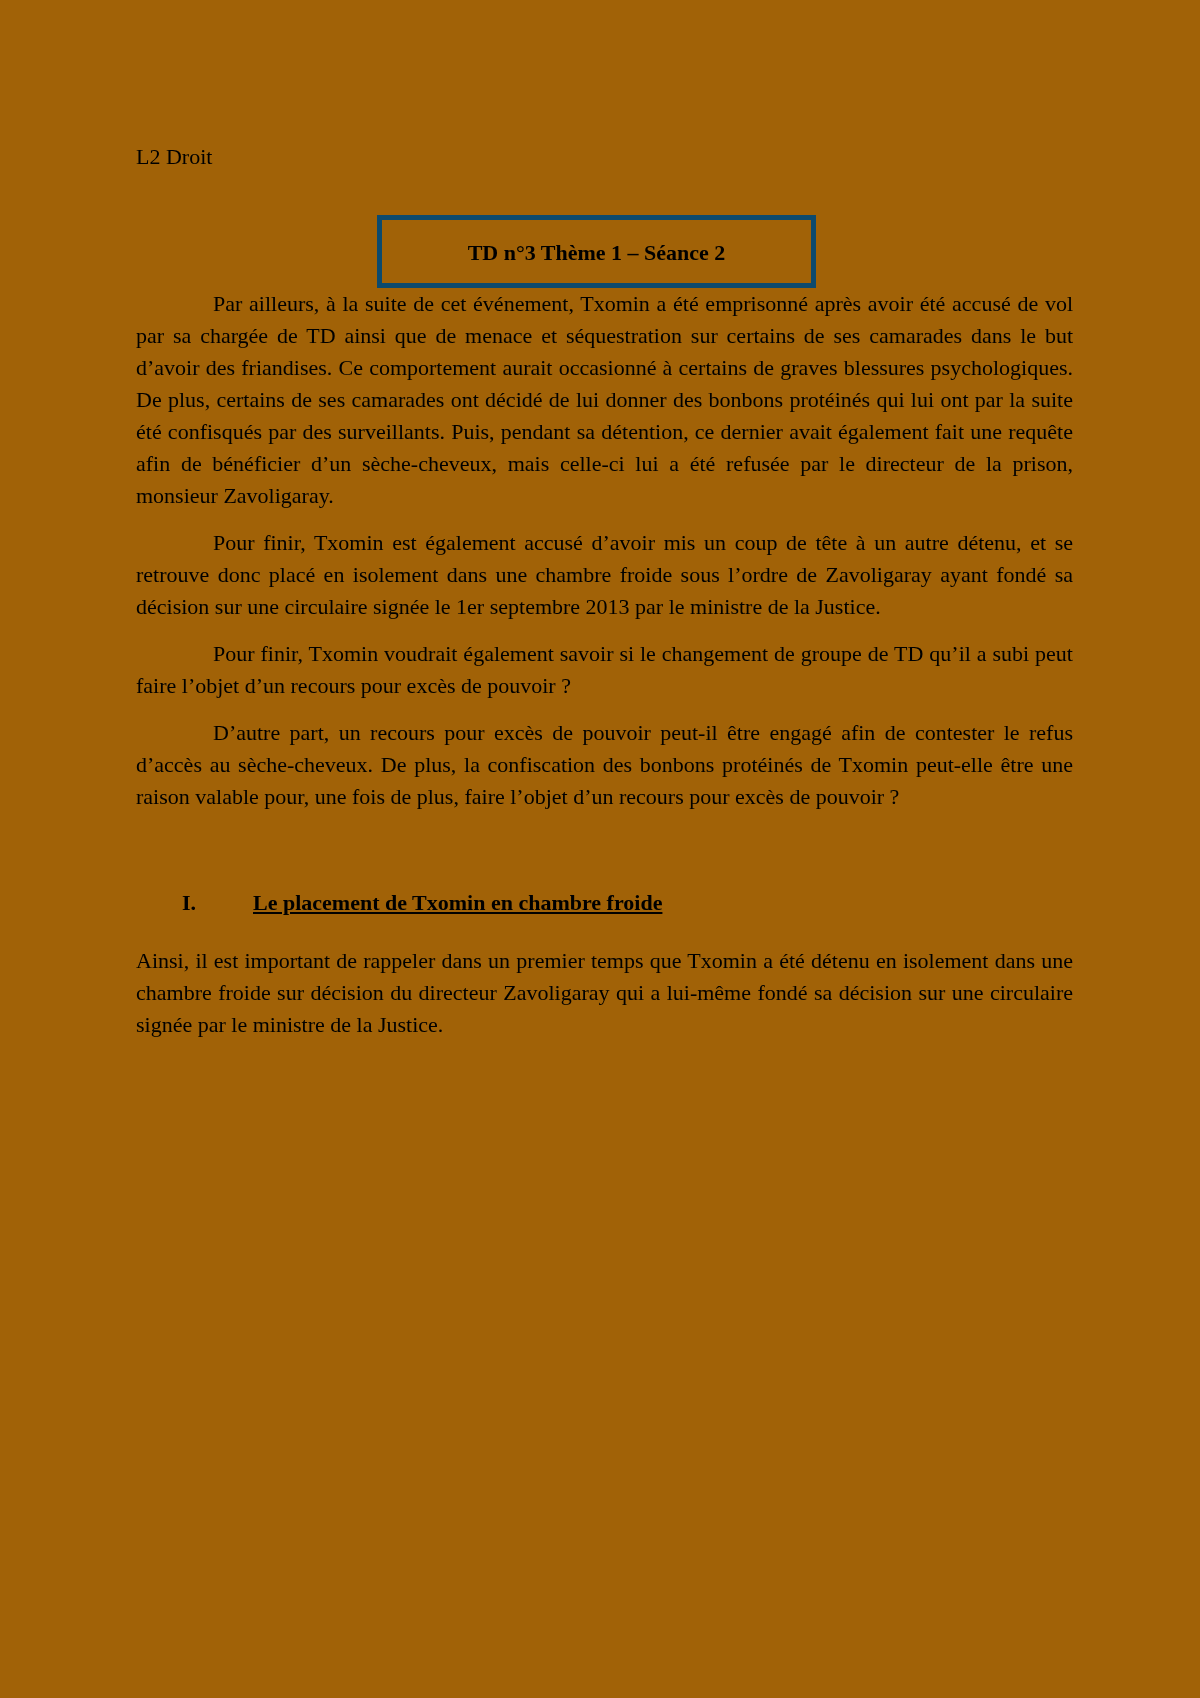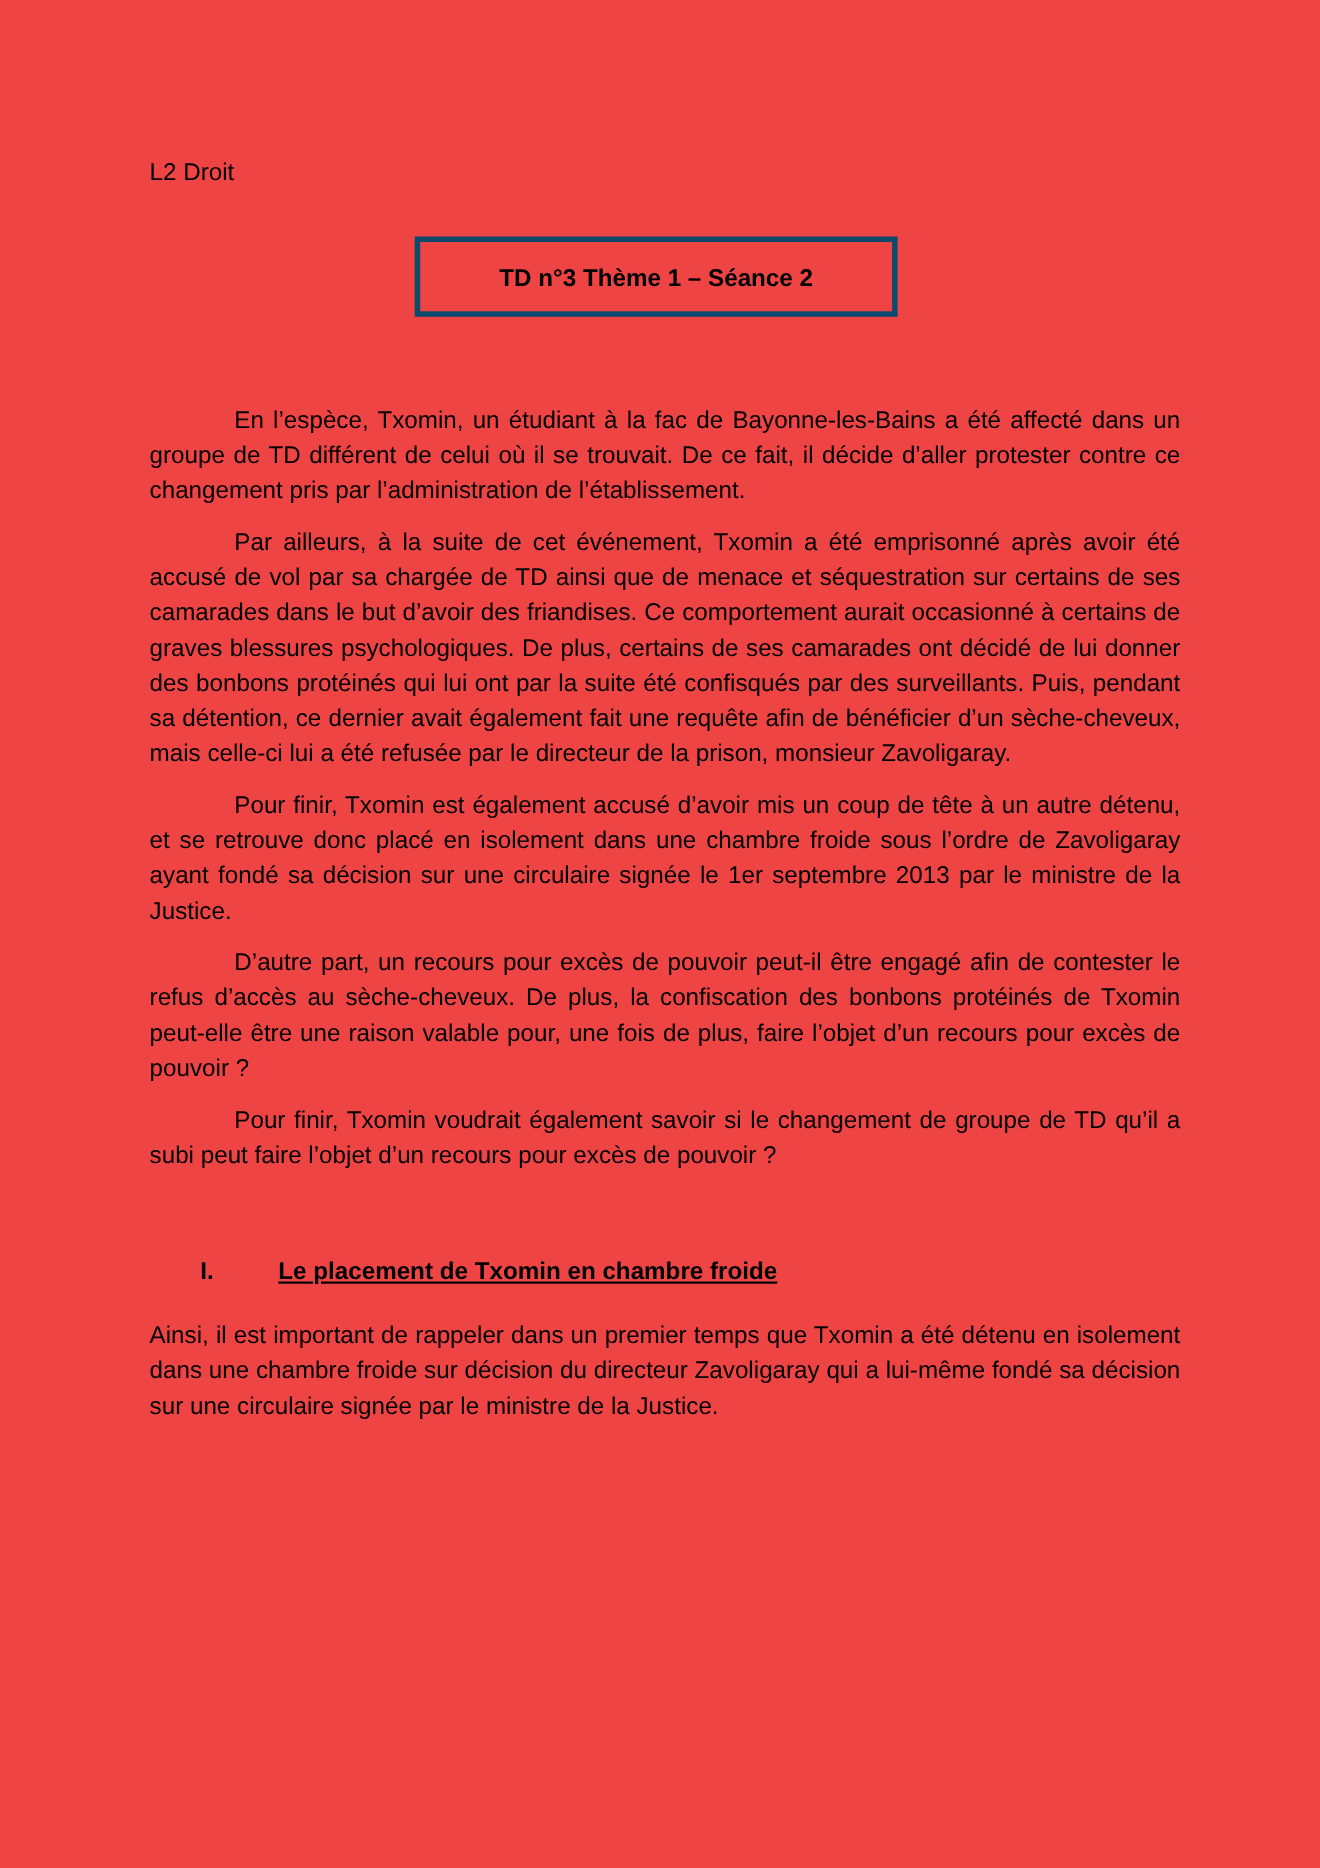--- a/index.html
+++ b/index.html
@@ -5,23 +5,23 @@
   html, body {
     margin: 0;
     padding: 0;
     background: #ffffff;
   }
   .page {
     position: relative;
     width: 1200px;
     height: 1698px;
     box-sizing: border-box;
-    background: #ef4444;
+    background: #a16207;
     color: #000000;
-    font-family: Liberation Sans, sans-serif;
+    font-family: Liberation Serif, serif;
     font-size: 22px;
     padding: 140px 127px 0 136px;
     overflow: hidden;
   }
   .course {
     line-height: 33px;
     margin: 0 0 42px 0;
   }
   .title-box {
     width: 429px;
@@ -64,30 +64,29 @@
 <body>
 
 <div class="page">
 
   <div class="course">L2 Droit</div>
 
   <div class="title-box">
     <div class="title-line">TD n°3 Thème 1 – Séance 2</div>
   </div>
 
-  <p class="body-text indent first-paragraph">En l’espèce, Txomin, un étudiant à la fac de Bayonne-les-Bains a été affecté dans un groupe de TD différent de celui où il se trouvait. De ce fait, il décide d’aller protester contre ce changement pris par l’administration de l’établissement.</p>
 
   <p class="body-text indent">Par ailleurs, à la suite de cet événement, Txomin a été emprisonné après avoir été accusé de vol par sa chargée de TD ainsi que de menace et séquestration sur certains de ses camarades dans le but d’avoir des friandises. Ce comportement aurait occasionné à certains de graves blessures psychologiques. De plus, certains de ses camarades ont décidé de lui donner des bonbons protéinés qui lui ont par la suite été confisqués par des surveillants. Puis, pendant sa détention, ce dernier avait également fait une requête afin de bénéficier d’un sèche-cheveux, mais celle-ci lui a été refusée par le directeur de la prison, monsieur Zavoligaray.</p>
 
   <p class="body-text indent">Pour finir, Txomin est également accusé d’avoir mis un coup de tête à un autre détenu, et se retrouve donc placé en isolement dans une chambre froide sous l’ordre de Zavoligaray ayant fondé sa décision sur une circulaire signée le 1er septembre 2013 par le ministre de la Justice.</p>
 
 
+  <p class="body-text indent">Pour finir, Txomin voudrait également savoir si le changement de groupe de TD qu’il a subi peut faire l’objet d’un recours pour excès de pouvoir ?</p>
+
   <p class="body-text indent">D’autre part, un recours pour excès de pouvoir peut-il être engagé afin de contester le refus d’accès au sèche-cheveux. De plus, la confiscation des bonbons protéinés de Txomin peut-elle être une raison valable pour, une fois de plus, faire l’objet d’un recours pour excès de pouvoir ?</p>
-
-  <p class="body-text indent">Pour finir, Txomin voudrait également savoir si le changement de groupe de TD qu’il a subi peut faire l’objet d’un recours pour excès de pouvoir ?</p>
 
   <div class="section-heading">
     <span class="sec-num">I.</span><span class="sec-title">Le placement de Txomin en chambre froide</span>
   </div>
 
   <p class="body-text">Ainsi, il est important de rappeler dans un premier temps que Txomin a été détenu en isolement dans une chambre froide sur décision du directeur Zavoligaray qui a lui-même fondé sa décision sur une circulaire signée par le ministre de la Justice.</p>
 
 </div>
 
 </body></html>

